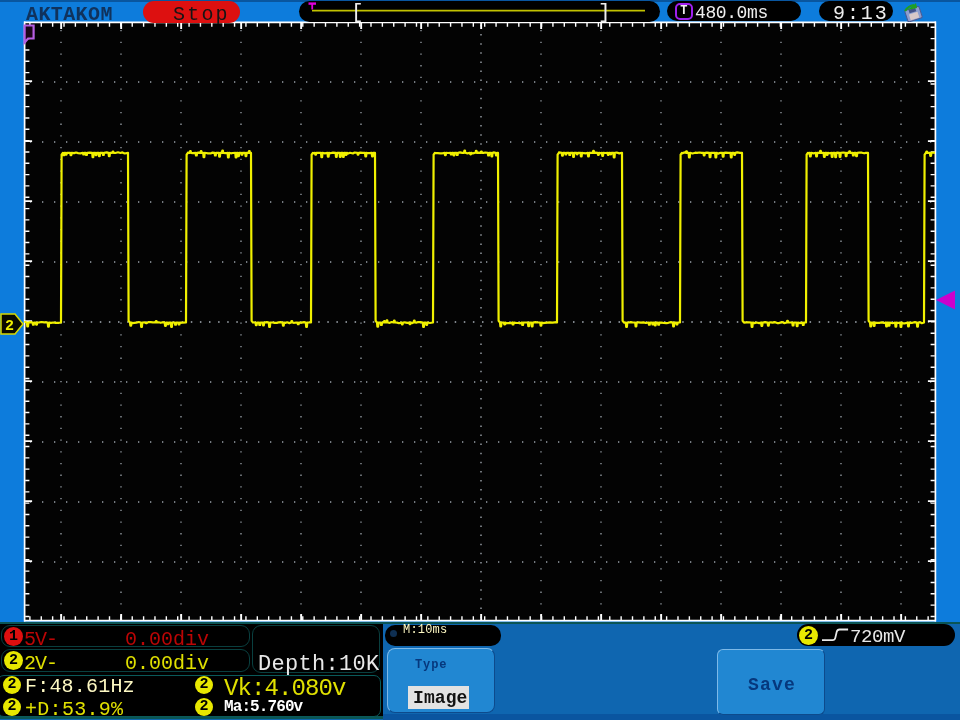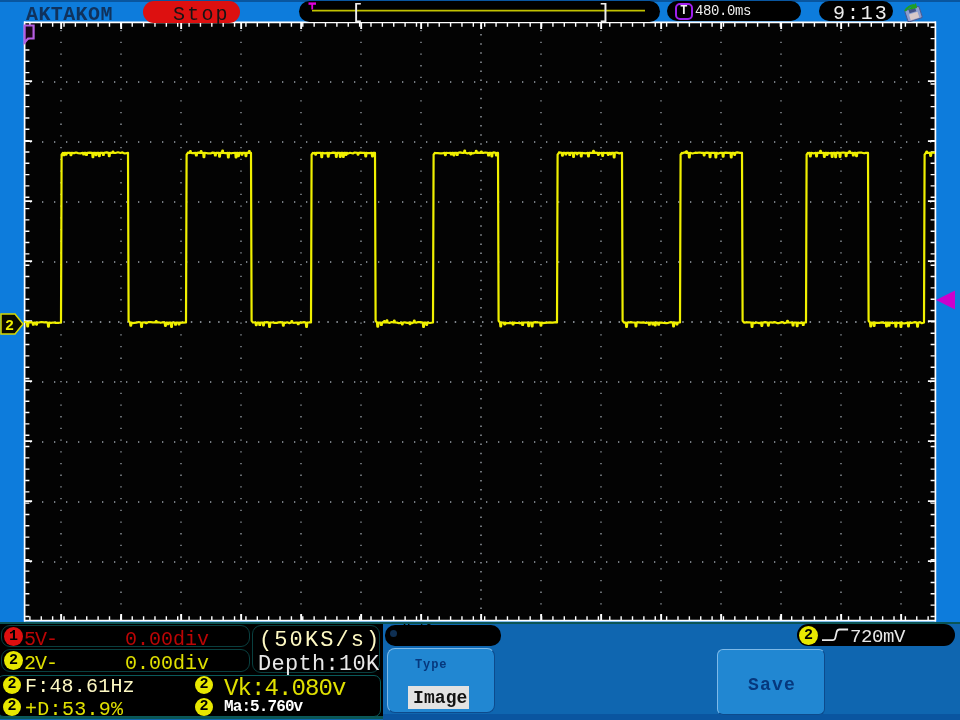--- a/index.html
+++ b/index.html
@@ -67,21 +67,21 @@
 <svg class="abs" style="left:299px;top:0px" width="361" height="22">
   <line x1="13" y1="10.7" x2="346" y2="10.7" stroke="#c2c200" stroke-width="1.7"></line>
   <line x1="9.5" y1="3.6" x2="17" y2="3.6" stroke="#dd00dd" stroke-width="2.4"></line>
   <line x1="13.2" y1="3.6" x2="13.2" y2="9.5" stroke="#dd00dd" stroke-width="1.8"></line>
 </svg>
 <div class="abs" style="left:351px;top:1px;font-size:21px;color:#eee;">[</div>
 <div class="abs" style="left:598px;top:1px;font-size:21px;color:#eee;">]</div>
 
 <div class="pill" style="left:667px;top:0.5px;width:134px;height:20.5px;border-radius:10px;"></div>
 <div class="abs" style="left:674.5px;top:3px;width:18.5px;height:16.5px;border:2.2px solid #a020f0;border-radius:5px;background:#000;color:#eee;font-size:12px;font-weight:bold;text-align:center;line-height:12px;">T</div>
-<div class="abs" style="left:695px;top:2.5px;font-size:14px;color:#eee;letter-spacing:-0.4px;">480.0ms</div>
+<div class="abs" style="left:695px;top:2.5px;font-size:18px;color:#eee;letter-spacing:-0.4px;">480.0ms</div>
 
 <div class="pill" style="left:819px;top:0.5px;width:74px;height:20.5px;border-radius:10px;"></div>
 <div class="abs" style="left:833px;top:1.5px;font-size:20px;color:#eee;letter-spacing:1.9px;">9:13</div>
 
 <svg class="abs" style="left:900px;top:2px" width="28" height="20">
   <g transform="rotate(-18 14 12)">
     <rect x="6" y="6" width="15" height="12" rx="1.5" fill="#8c9ecf" stroke="#4a5a92" stroke-width="1"></rect>
     <rect x="9" y="11" width="9" height="6" fill="#d8c8c8"></rect>
     <rect x="10" y="6.5" width="7" height="3.5" fill="#43538a"></rect>
   </g>
@@ -99,25 +99,25 @@
 <div class="circ" style="left:4px;top:626.5px;width:19px;height:19px;background:#dd0f0f;font-size:15px;line-height:19px;">1</div>
 <div class="abs" style="left:24px;top:628px;font-size:20px;color:#bb0505;letter-spacing:-1px;">5V-</div>
 <div class="abs" style="left:125px;top:628px;font-size:20px;color:#bb0505;letter-spacing:0px;">0.00div</div>
 
 <div class="abs" style="left:1px;top:649px;width:249px;height:23px;background:#000;border:1px solid #093f3f;border-radius:9px;"></div>
 <div class="circ" style="left:4px;top:650.5px;width:19px;height:19px;background:#e8e800;font-size:15px;line-height:19px;">2</div>
 <div class="abs" style="left:24px;top:652px;font-size:20px;color:#e0e000;letter-spacing:-1px;">2V-</div>
 <div class="abs" style="left:125px;top:652px;font-size:20px;color:#e0e000;letter-spacing:0px;">0.00div</div>
 
 <div class="abs" style="left:252px;top:625px;width:128px;height:48px;background:#000;border:1px solid #093f3f;border-radius:9px;"></div>
-<div class="abs" style="left:259px;top:627.5px;font-size:22px;color:#fef9c3;letter-spacing:2.1px;">(50KS/s)</div>
+<div class="abs" style="left:259px;top:627.5px;font-size:22px;color:#000000;letter-spacing:2.1px;">(50KS/s)</div>
 <div class="abs" style="left:258px;top:651.5px;font-size:22px;color:#e8e8e8;letter-spacing:0.3px;">Depth:10K</div>
 
 <div class="pill" style="left:385px;top:625px;width:116px;height:21px;border-radius:10px;"></div>
-<div class="abs" style="left:403px;top:623px;font-size:12px;color:#000000;letter-spacing:0.2px;">M:10ms</div>
+<div class="abs" style="left:403px;top:623px;font-size:12px;color:#fef9c3;letter-spacing:0.2px;">M:10ms</div>
 <div class="abs" style="left:390px;top:630px;width:7px;height:7px;border-radius:50%;background:#0f2f52;"></div>
 
 <div class="pill" style="left:797px;top:624px;width:158px;height:22px;border-radius:11px;"></div>
 <div class="circ" style="left:799px;top:625.5px;width:19px;height:19px;background:#e8e800;font-size:15px;line-height:19px;">2</div>
 <svg class="abs" style="left:821px;top:626px" width="29" height="18">
   <path d="M1,14.2 h10.5 q2.3,0 2.8,-2.3 l1.4,-6 q0.6,-2.4 2.9,-2.4 h8.5" fill="none" stroke="#e8e8e8" stroke-width="1.8"></path>
 </svg>
 <div class="abs" style="left:850px;top:626px;font-size:19px;color:#e8e8e8;letter-spacing:-0.4px;">720mV</div>
 
 <div class="abs" style="left:-3px;top:674.5px;width:384px;height:42px;background:#000;border:1.5px solid #0a5a5a;border-radius:7px;"></div>

